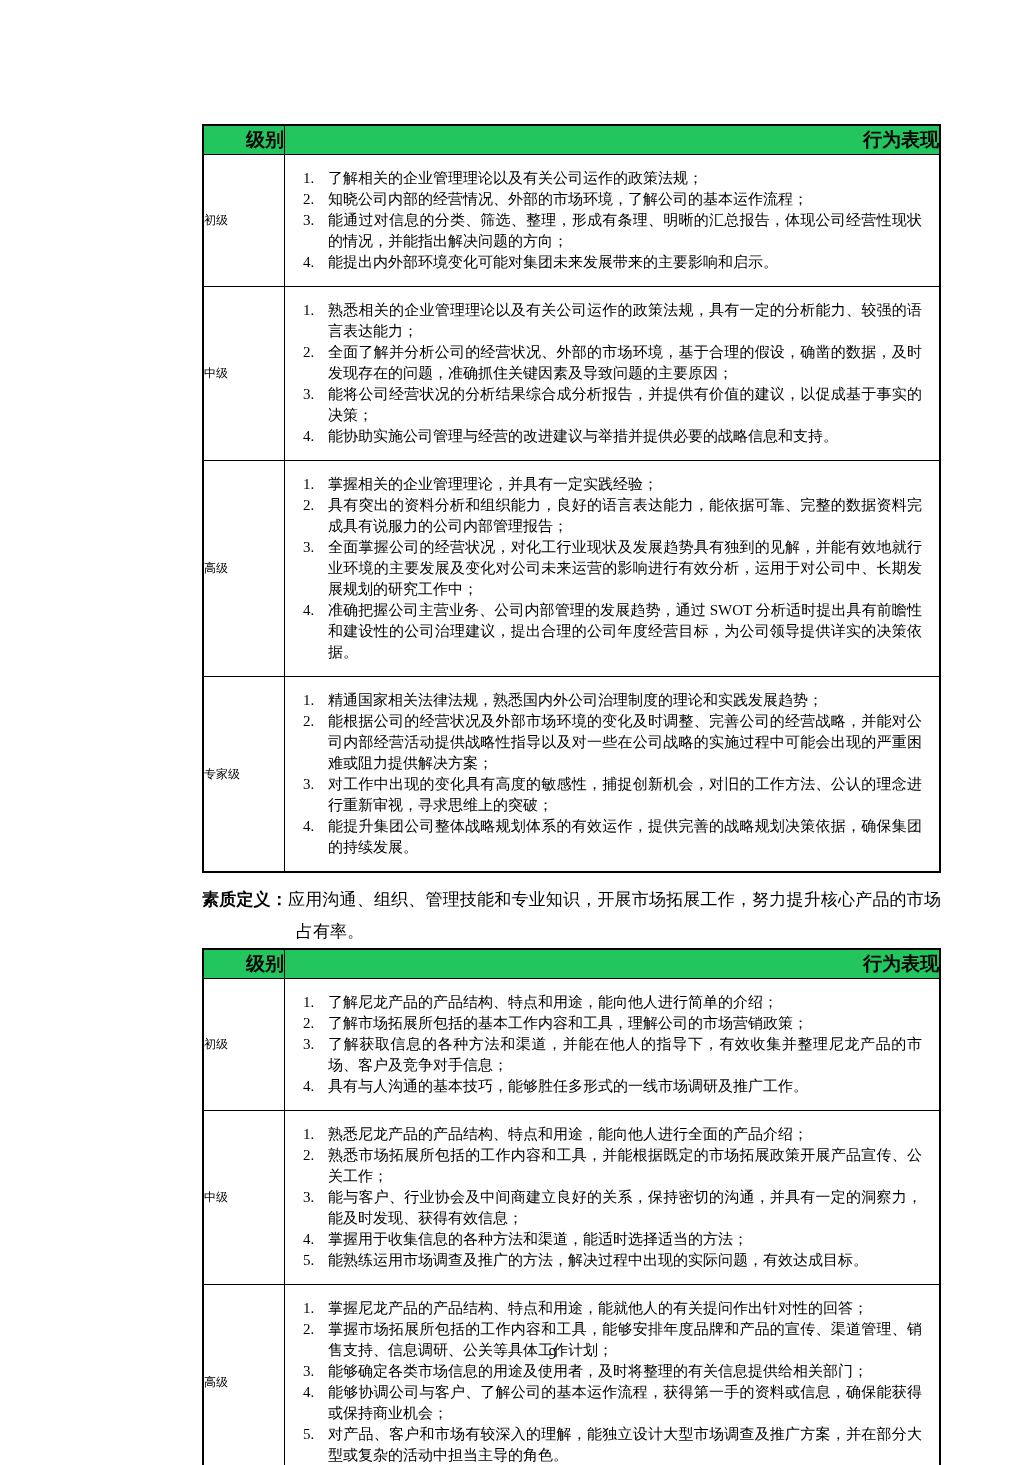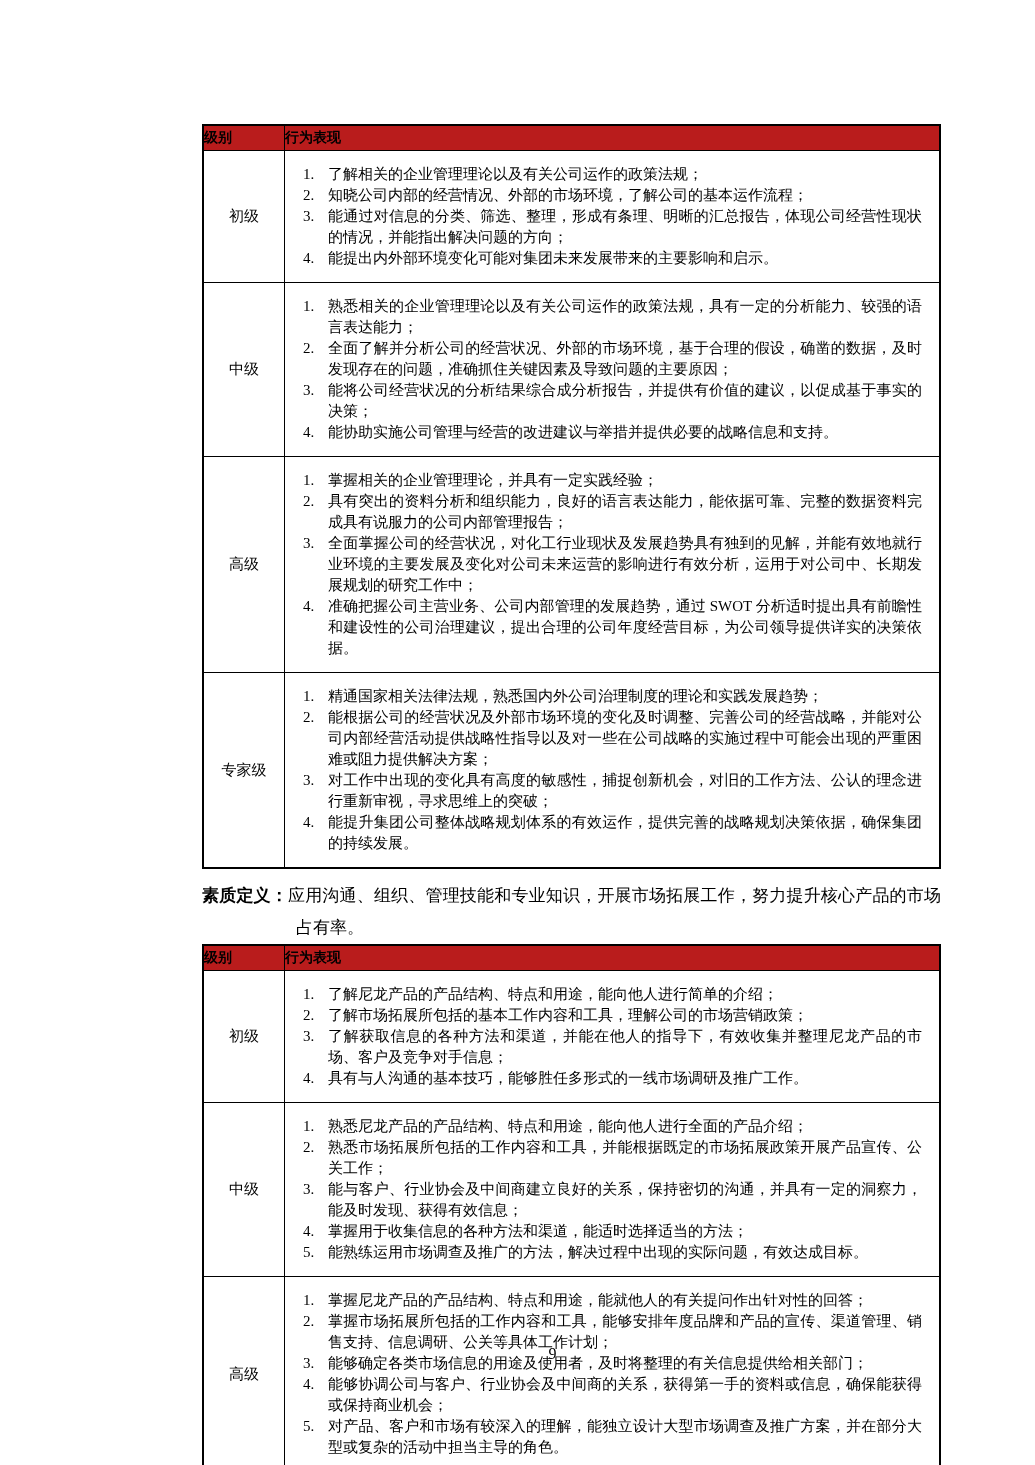--- a/index.html
+++ b/index.html
@@ -26,32 +26,32 @@
     border-collapse: collapse;
     width: 739px;
     border: 2px solid #000000;
     table-layout: fixed;
   }
   table.comp-table th,
   table.comp-table td {
     border: 1px solid #000000;
   }
   table.comp-table th {
-    background: #b91c1c;
-    font-weight: bold;
-    font-size: 14px;
+    background: #22c55e;
+    font-weight: bold;
+    font-size: 19px;
     height: 22px;
     padding: 1px 0;
-    text-align: left;
+    text-align: right;
   }
   .col-level { width: 80px; }
   td.level-cell {
-    text-align: center;
+    text-align: left;
     vertical-align: middle;
-    font-size: 15px;
+    font-size: 12px;
     padding: 0;
   }
   td.behavior-cell {
     padding: 0;
     vertical-align: top;
   }
   td.behavior-cell ol {
     margin: 11px;
     padding: 2px 6px 2px 32px;
     list-style: none;
@@ -203,21 +203,21 @@
             </ol>
           </td>
         </tr>
         <tr>
           <td class="level-cell">高级</td>
           <td class="behavior-cell">
             <ol>
               <li>掌握尼龙产品的产品结构、特点和用途，能就他人的有关提问作出针对性的回答；</li>
               <li>掌握市场拓展所包括的工作内容和工具，能够安排年度品牌和产品的宣传、渠道管理、销售支持、信息调研、公关等具体工作计划；</li>
               <li>能够确定各类市场信息的用途及使用者，及时将整理的有关信息提供给相关部门；</li>
-              <li>能够协调公司与客户、行业协会及中间商的关系，获得第一手的资料或信息，确保能获得或保持商业机会；</li>
+              <li>能够协调公司与客户、了解公司的基本运作流程，获得第一手的资料或信息，确保能获得或保持商业机会；</li>
               <li>对产品、客户和市场有较深入的理解，能独立设计大型市场调查及推广方案，并在部分大型或复杂的活动中担当主导的角色。</li>
             </ol>
           </td>
         </tr>
       </tbody>
     </table>
 
   </div>
 
   <div class="page-number">9</div>

